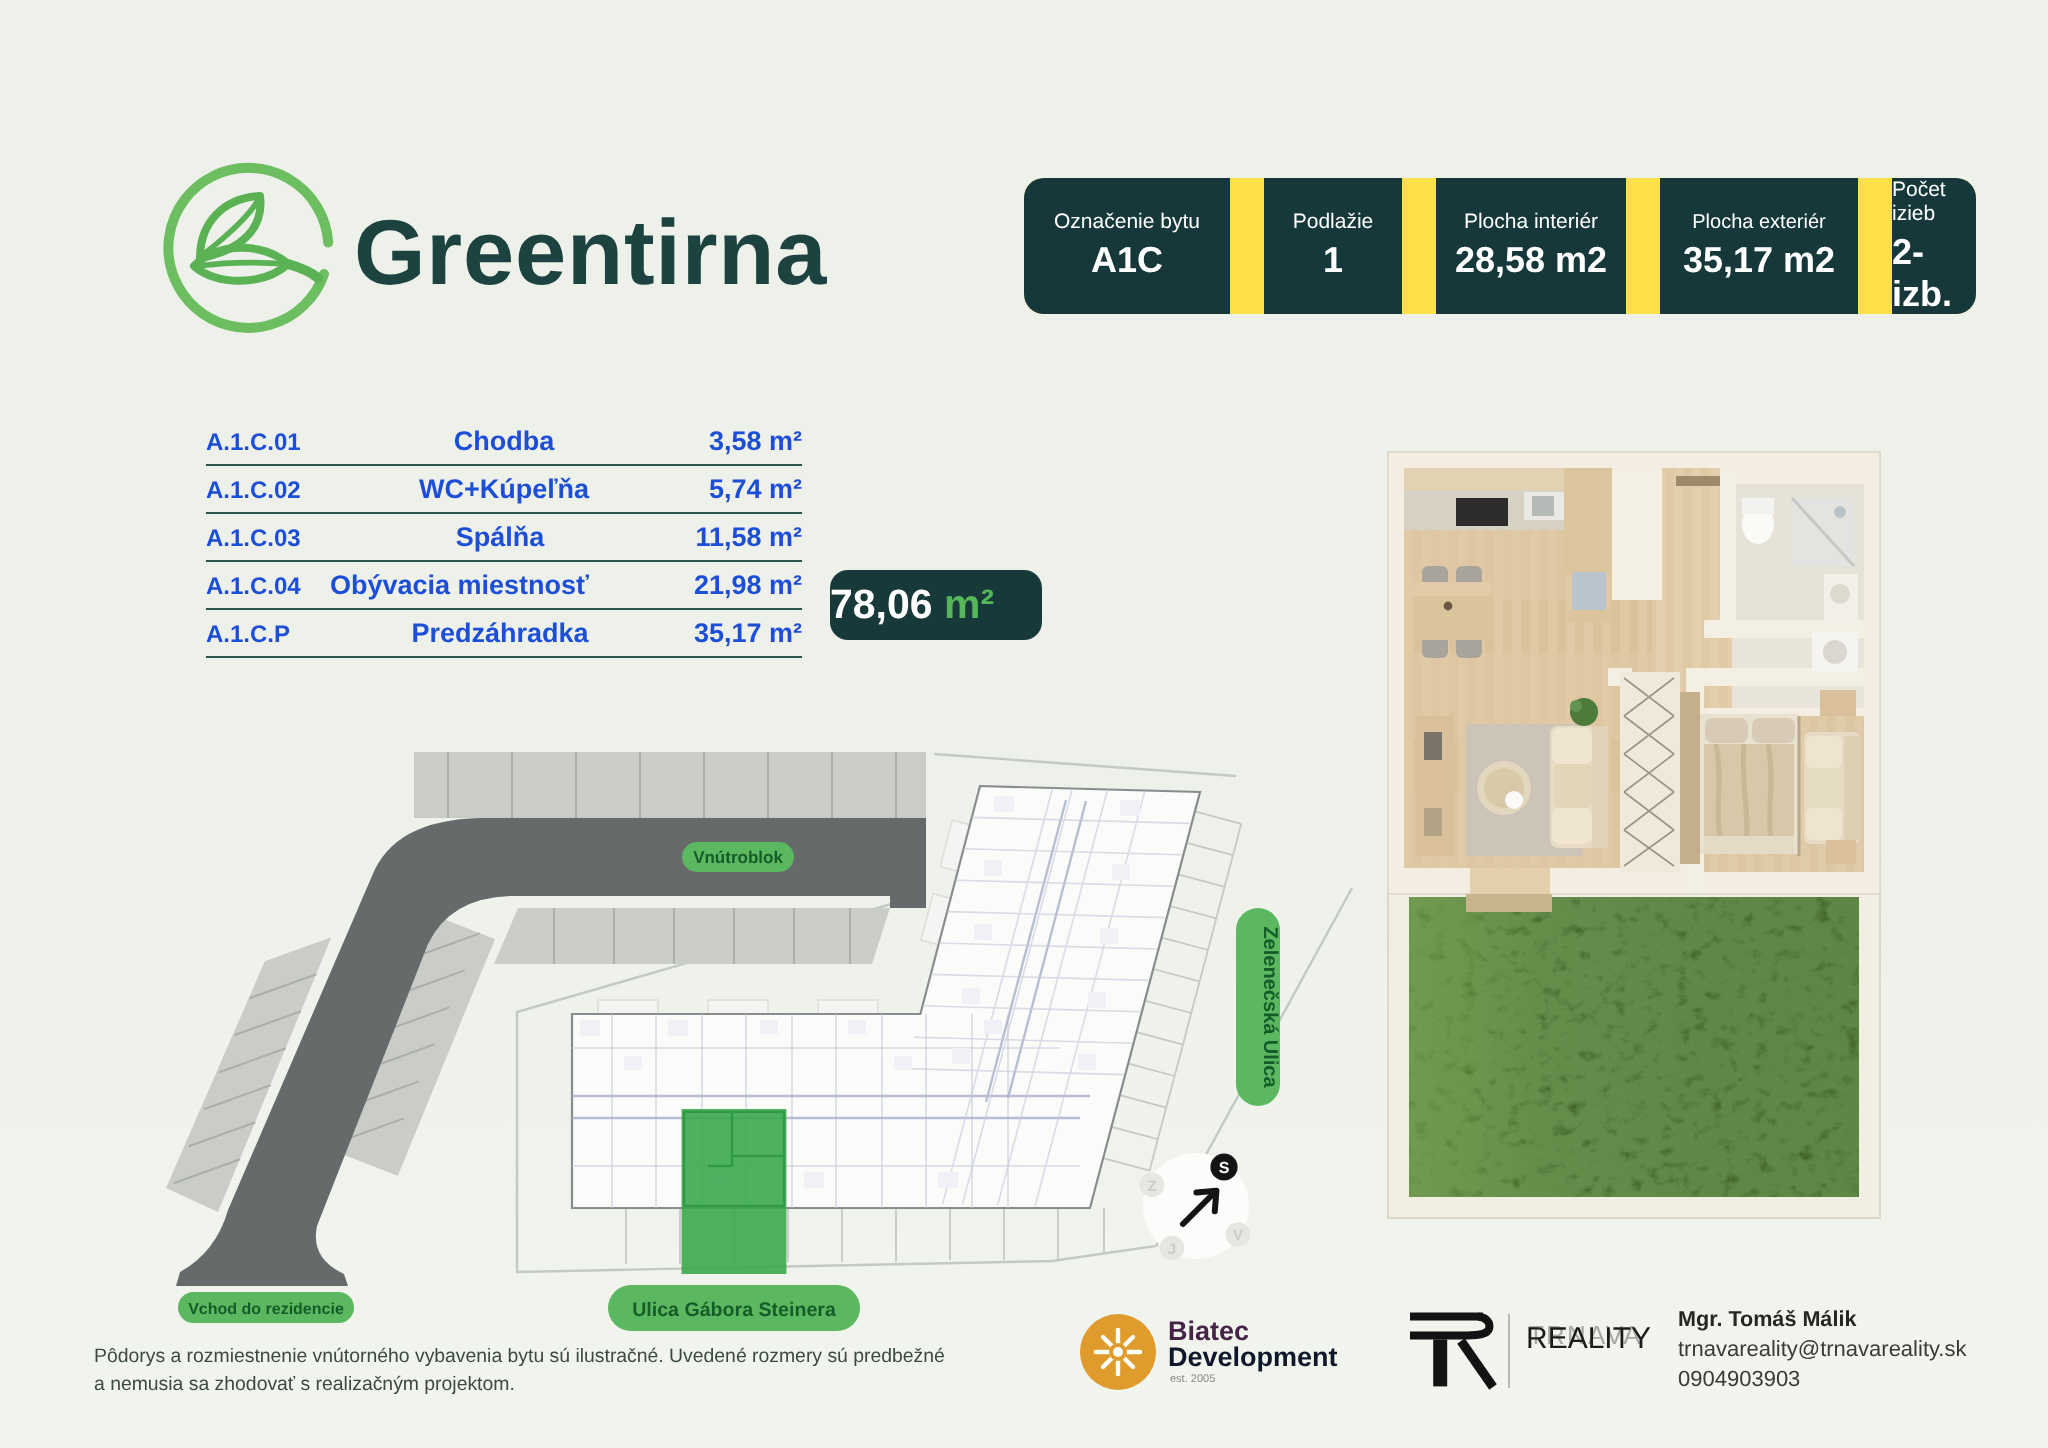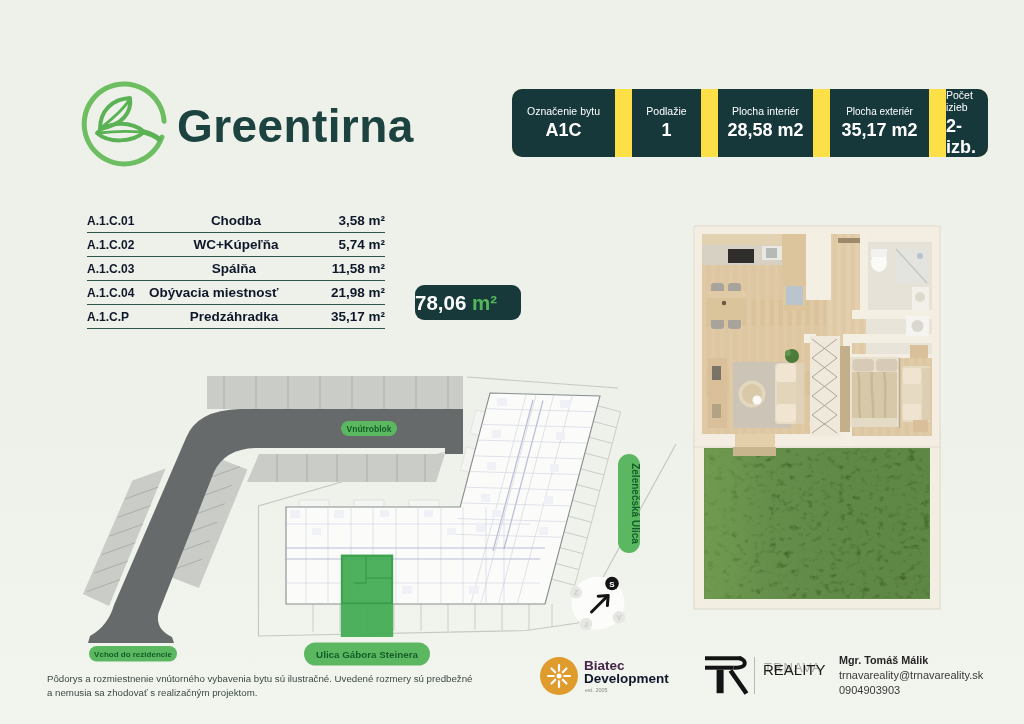--- a/index.html
+++ b/index.html
@@ -40,21 +40,21 @@
   <div style="flex:0 0 99px;background:#16383a;color:#fff;display:flex;flex-direction:column;align-items:center;justify-content:center;">
     <div style="font-size:10px;">Plocha exteriér</div>
     <div style="font-size:18px;font-weight:bold;margin-top:3px;">35,17 m2</div>
   </div>
   <div style="flex:1 1 auto;background:#16383a;color:#fff;display:flex;flex-direction:column;align-items:center;justify-content:center;">
     <div style="font-size:10.5px;">Počet izieb</div>
     <div style="font-size:18px;font-weight:bold;margin-top:3px;">2-izb.</div>
   </div>
 </div>
 
-<div class="abs" style="left:87px;top:209px;width:298px;color:#0f172a;">
+<div class="abs" style="left:103px;top:209px;width:298px;color:#1d4ed8;">
   <div style="display:flex;height:23px;align-items:center;">
       <div style="width:62px;font-weight:bold;font-size:12px;">A.1.C.01</div>
       <div style="flex:1;text-align:center;font-weight:bold;font-size:13.5px;">Chodba</div>
       <div style="width:62px;text-align:right;font-weight:bold;font-size:13.5px;">3,58 m²</div>
     </div>
   <div style="border-bottom:1.3px solid #2c564c;"></div>
   <div style="display:flex;height:23px;align-items:center;">
       <div style="width:62px;font-weight:bold;font-size:12px;">A.1.C.02</div>
       <div style="flex:1;text-align:center;font-weight:bold;font-size:13.5px;">WC+Kúpeľňa</div>
       <div style="width:62px;text-align:right;font-weight:bold;font-size:13.5px;">5,74 m²</div>

